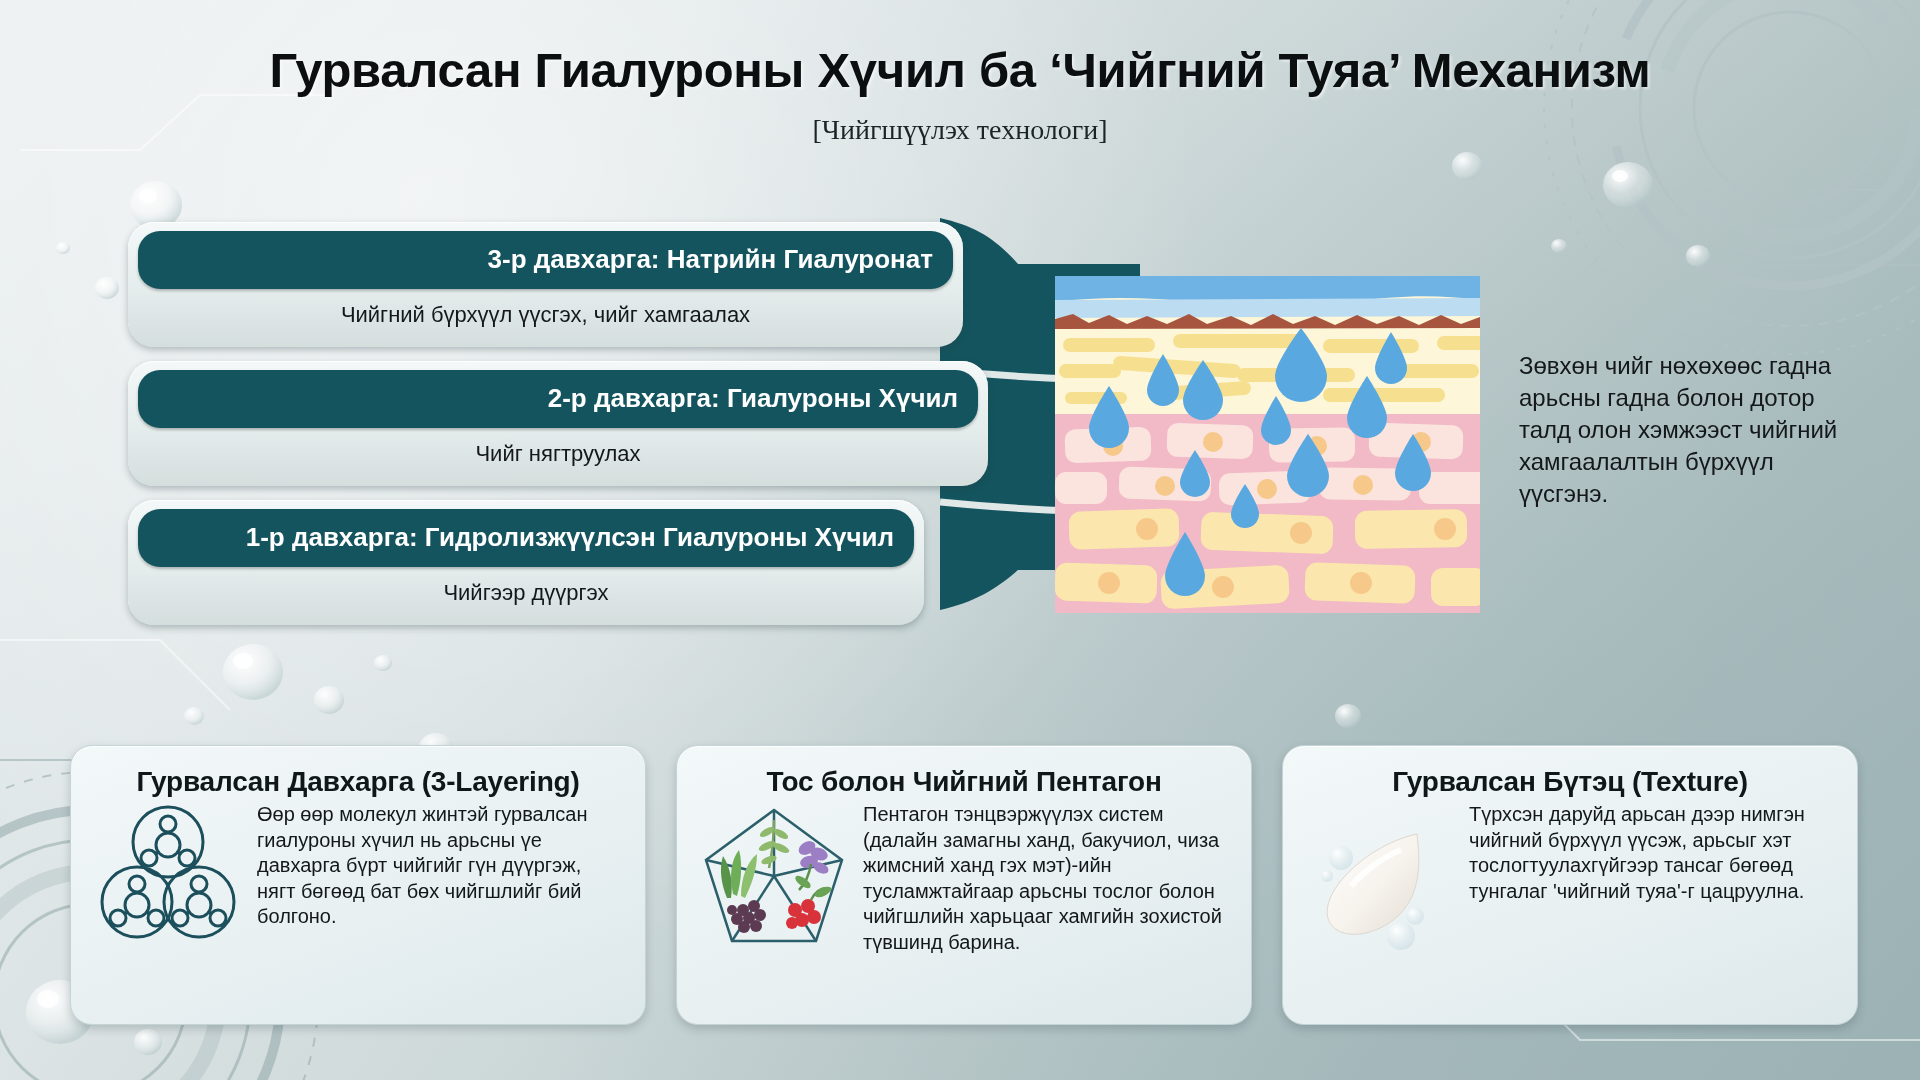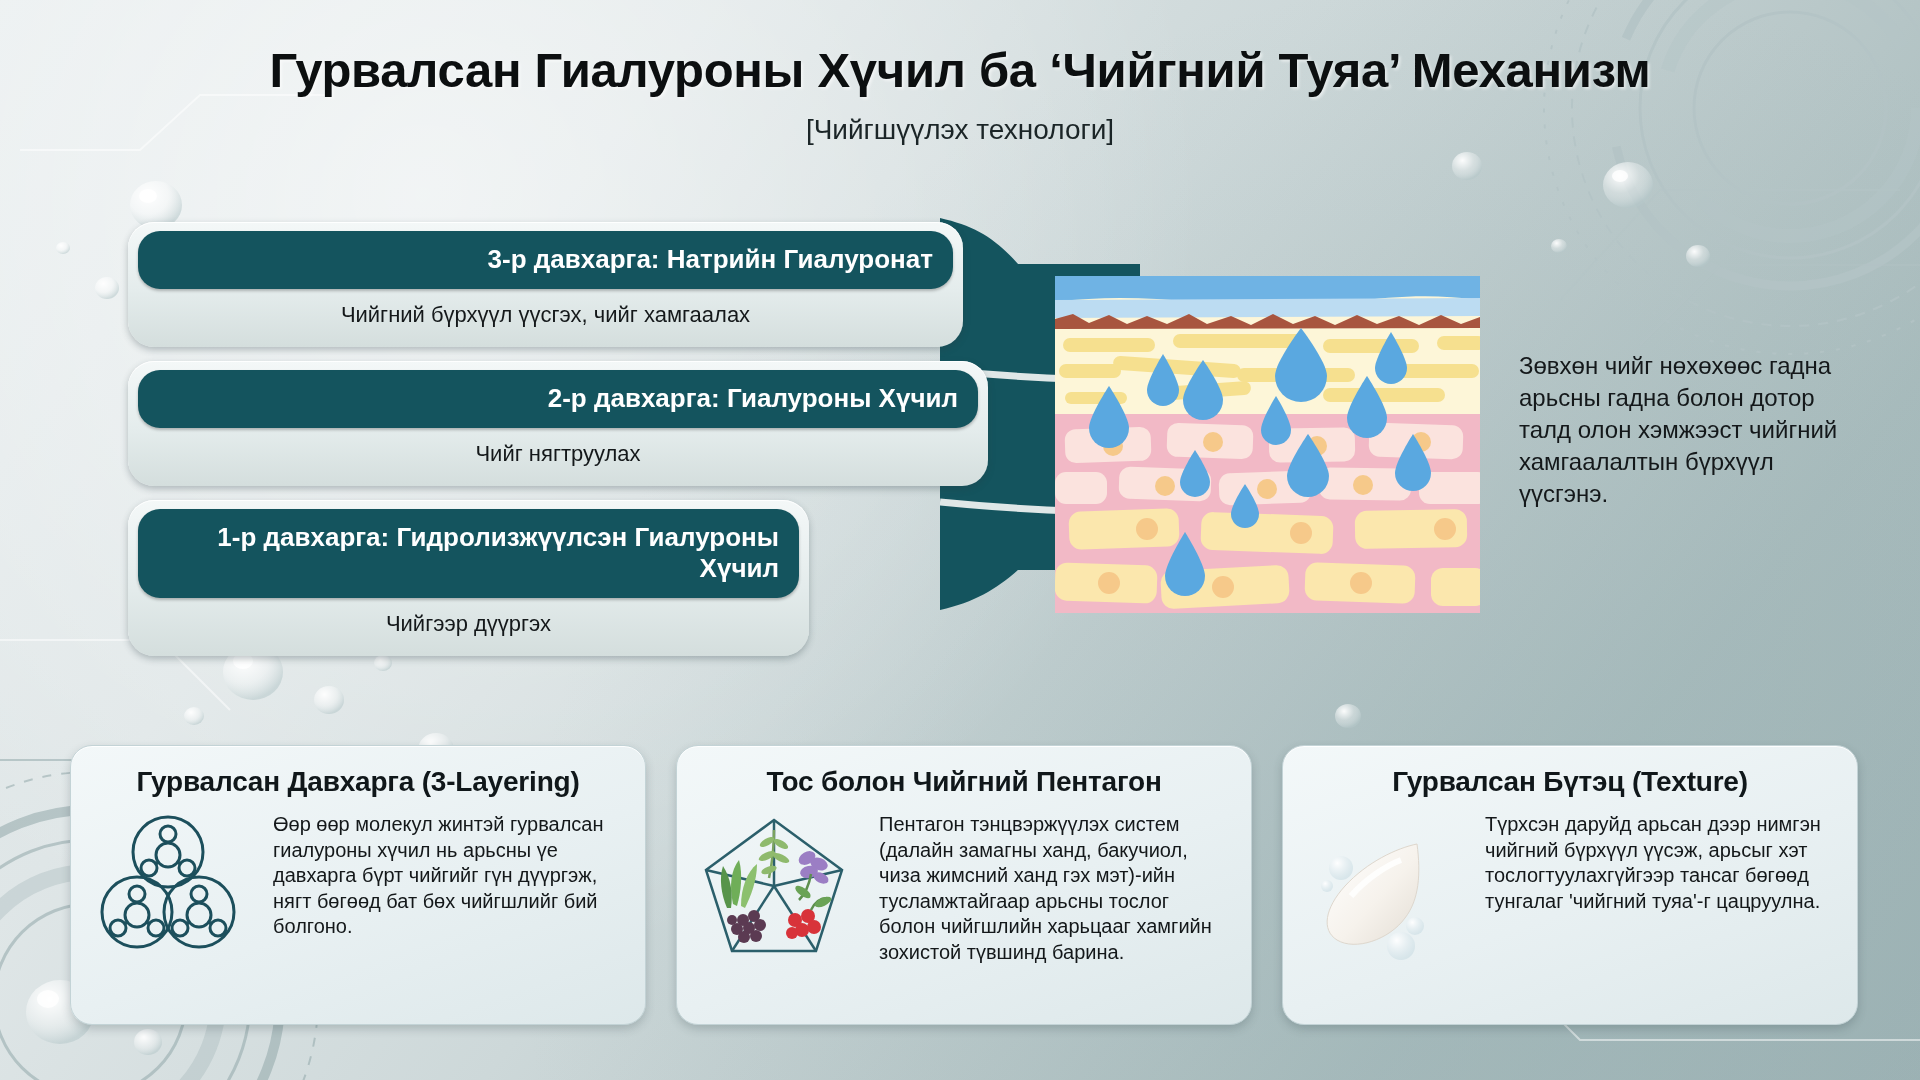--- a/index.html
+++ b/index.html
@@ -15,37 +15,37 @@
 
   
   .bg-deco { position:absolute; inset:0; pointer-events:none; }
 
   
   .title-wrap { position:absolute; top:42px; left:0; width:1920px; text-align:center; }
   .main-title {
     font-size:49px; font-weight:bold; color:#0c0f10; letter-spacing:-0.3px;
     text-shadow:2px 2px 3px rgba(255,255,255,0.55);
   }
-  .subtitle { margin-top:16px; font-size:28px; color:#1b2527; }
+  .subtitle { margin-top:16px; font-size:28px; color:#1b2527;font-family:Liberation Serif, serif; }
 
   
   .wedge { position:absolute; left:940px; top:218px; width:200px; height:400px; }
 
   
   .layers { position:absolute; left:128px; top:222px; width:840px; }
   .layer-card {
     position:relative; width:835px; margin-bottom:14px;
     border-radius:26px;
     background:linear-gradient(180deg,#f4f8f8 0%,#e4ecec 55%,#d4dedd 100%);
     box-shadow:0 3px 7px rgba(40,60,65,0.30), inset 0 1px 0 rgba(255,255,255,0.9);
     padding:9px 10px 10px 10px;
   }
   .layer-card.l3 { width:835px; }
   .layer-card.l2 { width:860px; }
-  .layer-card.l1 { width:681px; }
+  .layer-card.l1 { width:796px; }
   .layer-head {
     border-radius:22px; background:#14545e;
     color:#ffffff; font-size:26px; font-weight:bold;
     text-align:right; padding:13px 20px 14px 20px;
     box-shadow:0 2px 3px rgba(0,0,0,0.25);
   }
   .layer-sub {
     text-align:center; color:#14181a; font-size:22px;
     padding:13px 10px 9px 10px;
   }
@@ -64,23 +64,23 @@
   .card {
     width:576px; min-height:280px;
     border-radius:22px;
     background:linear-gradient(160deg,#f3f8f9 0%,#e8f0f2 55%,#dde8ea 100%);
     border:1px solid #c3d3d6;
     box-shadow:0 4px 10px rgba(40,60,65,0.22), inset 0 1px 0 rgba(255,255,255,0.9);
     padding:20px 22px 22px 22px;
   }
   .card-title {
     font-size:28px; font-weight:bold; color:#10171a;
-    text-align:center; margin-bottom:10px; letter-spacing:-0.2px;
-  }
-  .card-body { display:flex; gap:30px; align-items:flex-start; }
+    text-align:center; letter-spacing:-0.2px;
+  }
+  .card-body { display:flex; gap:14px; align-items:flex-start; }
   .card-icon { flex:0 0 auto; width:150px; height:160px; }
   .card-text { font-size:20px; line-height:1.28; color:#14181a; padding-top:4px; }
 
   .card-3 .card-title { text-align:center; }
 </style>
 </head>
 <body>
 
 <div class="bg-deco">
   <svg width="1920" height="1080" viewBox="0 0 1920 1080">

